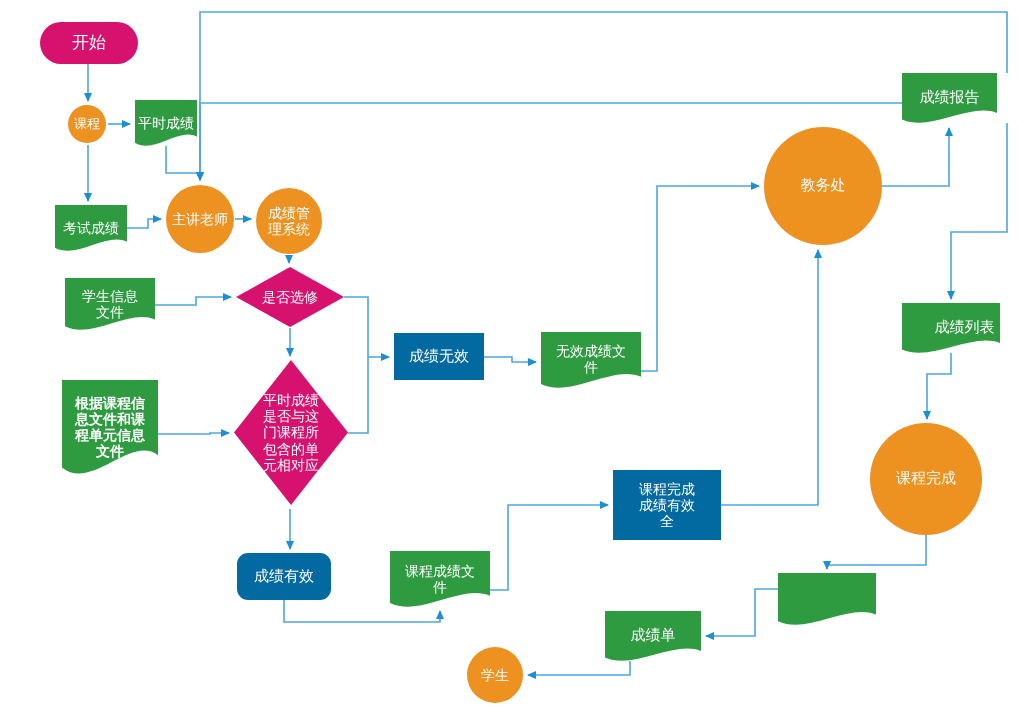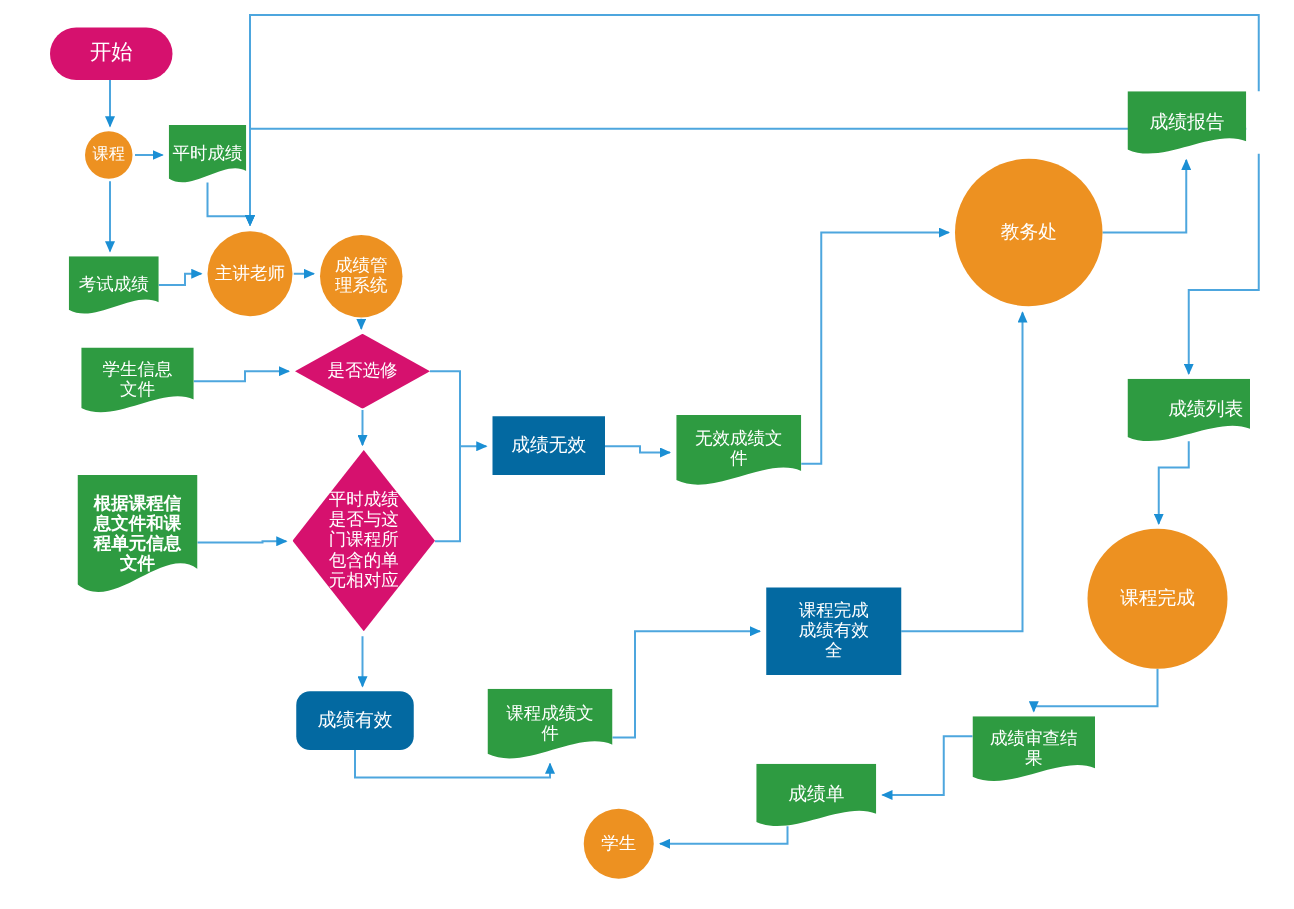--- a/index.html
+++ b/index.html
@@ -108,20 +108,19 @@
       <div class="node n-circ" style="left: 764px; top: 127px; width: 118px; height: 118px; font-size: 15px;"><span class="lbl">教务处</span></div>
       <div class="node n-doc" style="left: 902px; top: 73px; width: 95px; height: 50px; font-size: 15px;"><svg class="docbg" viewBox="0 0 95 61" preserveAspectRatio="none" style="height: 61px;">
           <path d="M0,0 L95,0 L95,40 C68.39999999999999,29 28.5,59.5 0,46.5 Z" fill="#2e9b41"></path>
         </svg><span class="lbl">成绩报告</span></div>
       <div class="node n-doc" style="left: 902px; top: 303px; width: 98px; height: 50px; font-size: 15px; padding-left: 27px;"><svg class="docbg" viewBox="0 0 98 61" preserveAspectRatio="none" style="height: 61px;">
           <path d="M0,0 L98,0 L98,40 C70.56,29 29.4,59.5 0,46.5 Z" fill="#2e9b41"></path>
         </svg><span class="lbl">成绩列表</span></div>
       <div class="node n-circ" style="left: 870px; top: 423px; width: 112px; height: 112px; font-size: 15px;"><span class="lbl">课程完成</span></div>
       <div class="node n-doc" style="left: 778px; top: 573px; width: 98px; height: 52px; font-size: 14px;"><svg class="docbg" viewBox="0 0 98 63.44" preserveAspectRatio="none" style="height: 63.44px;">
           <path d="M0,0 L98,0 L98,41.6 C70.56,30.159999999999997 29.4,61.879999999999995 0,48.36 Z" fill="#2e9b41"></path>
-        </svg><span class="lbl">成绩审查结
-果</span></div>
+        </svg></div>
       <div class="node n-doc" style="left: 605px; top: 611px; width: 96px; height: 50px; font-size: 15px;"><svg class="docbg" viewBox="0 0 96 61" preserveAspectRatio="none" style="height: 61px;">
           <path d="M0,0 L96,0 L96,40 C69.12,29 28.799999999999997,59.5 0,46.5 Z" fill="#2e9b41"></path>
         </svg><span class="lbl">成绩单</span></div>
       <div class="node n-circ" style="left: 467px; top: 647px; width: 56px; height: 56px; font-size: 14px;"><span class="lbl">学生</span></div>
     </div>
 </div>
 
 </body></html>

